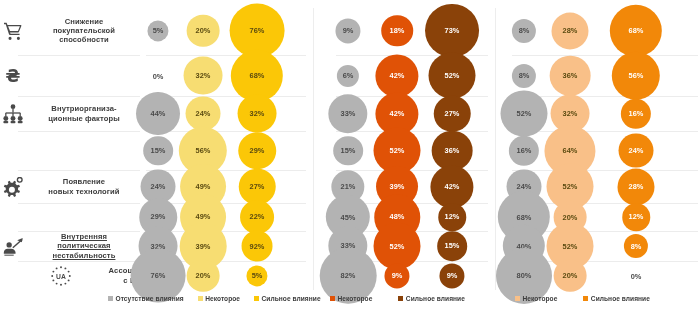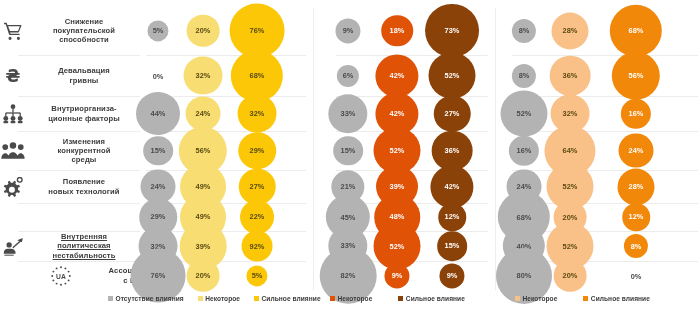--- a/index.html
+++ b/index.html
@@ -76,51 +76,39 @@
           </svg>
         </span>
         <span class="row-text">Снижение<br>покупательской<br>способности</span>
       </div>
       <div class="row-label" style="top: 55px; height: 41px;">
         <span class="row-icon">
           <svg width="18" height="20" viewBox="0 0 18 22">
             <text x="9" y="18" font-size="19" font-family="DejaVu Sans, sans-serif" font-weight="bold" fill="currentColor" text-anchor="middle">₴</text>
           </svg>
         </span>
-        <span class="row-text">Девальвация<br>гривны</span>
       </div>
       <div class="row-label" style="top: 96px; height: 35px;">
         <span class="row-icon">
           <svg width="22" height="20" viewBox="0 0 24 22">
             <circle cx="12" cy="3" r="2.6" fill="currentColor"></circle>
             <rect x="11.3" y="5.4" width="1.4" height="4" fill="currentColor"></rect>
             <rect x="4" y="9.2" width="16" height="1.4" fill="currentColor"></rect>
             <rect x="3.4" y="9.8" width="1.4" height="3.4" fill="currentColor"></rect>
             <rect x="11.3" y="9.8" width="1.4" height="3.4" fill="currentColor"></rect>
             <rect x="19.2" y="9.8" width="1.4" height="3.4" fill="currentColor"></rect>
             <circle cx="4.1" cy="16" r="2.7" fill="currentColor"></circle>
             <circle cx="12" cy="16" r="2.7" fill="currentColor"></circle>
             <circle cx="19.9" cy="16" r="2.7" fill="currentColor"></circle>
             <rect x="1.4" y="18.6" width="5.4" height="2.6" rx="1" fill="currentColor"></rect>
             <rect x="9.3" y="18.6" width="5.4" height="2.6" rx="1" fill="currentColor"></rect>
             <rect x="17.2" y="18.6" width="5.4" height="2.6" rx="1" fill="currentColor"></rect>
           </svg>
         </span>
         <span class="row-text">Внутриорганиза-<br>ционные факторы</span>
-      </div>
-      <div class="row-label" style="top: 131px; height: 39px;">
-        <span class="row-icon">
-          <svg width="24" height="18" viewBox="0 0 26 19">
-            <circle cx="4.6" cy="5.2" r="3.1" fill="currentColor"></circle>
-            <circle cx="13" cy="3.6" r="3.5" fill="currentColor"></circle>
-            <circle cx="21.4" cy="5.2" r="3.1" fill="currentColor"></circle>
-            <path fill="currentColor" d="M.4 18c0-3.6 1.9-6 4.2-6s4.2 2.4 4.2 6H.4zM17.2 18c0-3.6 1.9-6 4.2-6s4.2 2.4 4.2 6h-8.4zM7.6 18c0-4.3 2.4-7.1 5.4-7.1s5.4 2.8 5.4 7.1H7.6z"></path>
-          </svg>
-        </span>
-        <span class="row-text">Изменения<br>конкурентной<br>среды</span>
       </div>
       <div class="row-label" style="top: 170px; height: 33px;">
         <span class="row-icon">
           <svg width="22" height="20" viewBox="0 0 24 22">
             <path fill="currentColor" d="M9.6 6.3 8.4 4.1l-2.1 1 .7 2.4a6.9 6.9 0 0 0-1.7 1.7l-2.4-.7-1 2.1 2.2 1.2a7 7 0 0 0 0 2.4L1.9 15.4l1 2.1 2.4-.7c.5.7 1.1 1.3 1.7 1.7l-.7 2.4 2.1 1 1.2-2.2a7 7 0 0 0 2.4 0l1.2 2.2 2.1-1-.7-2.4c.7-.5 1.3-1.1 1.7-1.7l2.4.7 1-2.1-2.2-1.2a7 7 0 0 0 0-2.4l2.2-1.2-1-2.1-2.4.7a6.9 6.9 0 0 0-1.7-1.7l.7-2.4-2.1-1L12 6.3a7 7 0 0 0-2.4 0zm1.2 4.4a3.3 3.3 0 1 1 0 6.6 3.3 3.3 0 0 1 0-6.6z"></path>
             <circle cx="19.4" cy="3.1" r="2.6" fill="none" stroke="currentColor" stroke-width="1.5"></circle>
           </svg>
         </span>
         <span class="row-text">Появление<br>новых технологий</span>
       </div>

